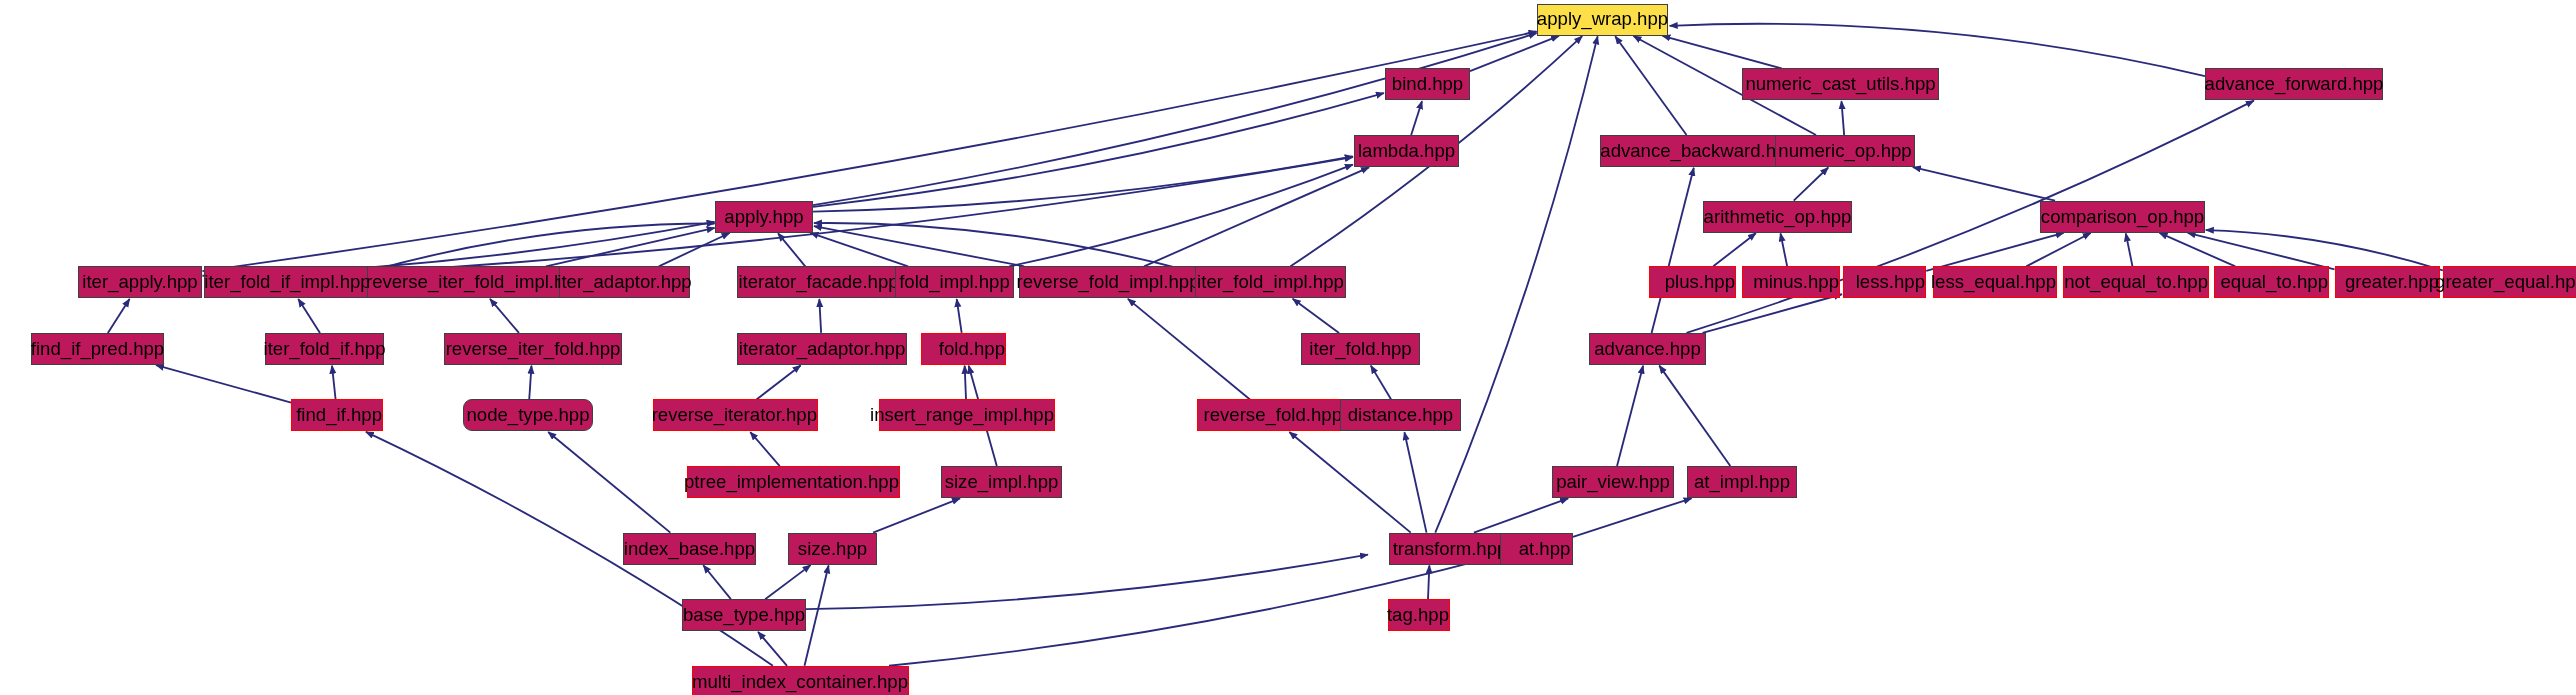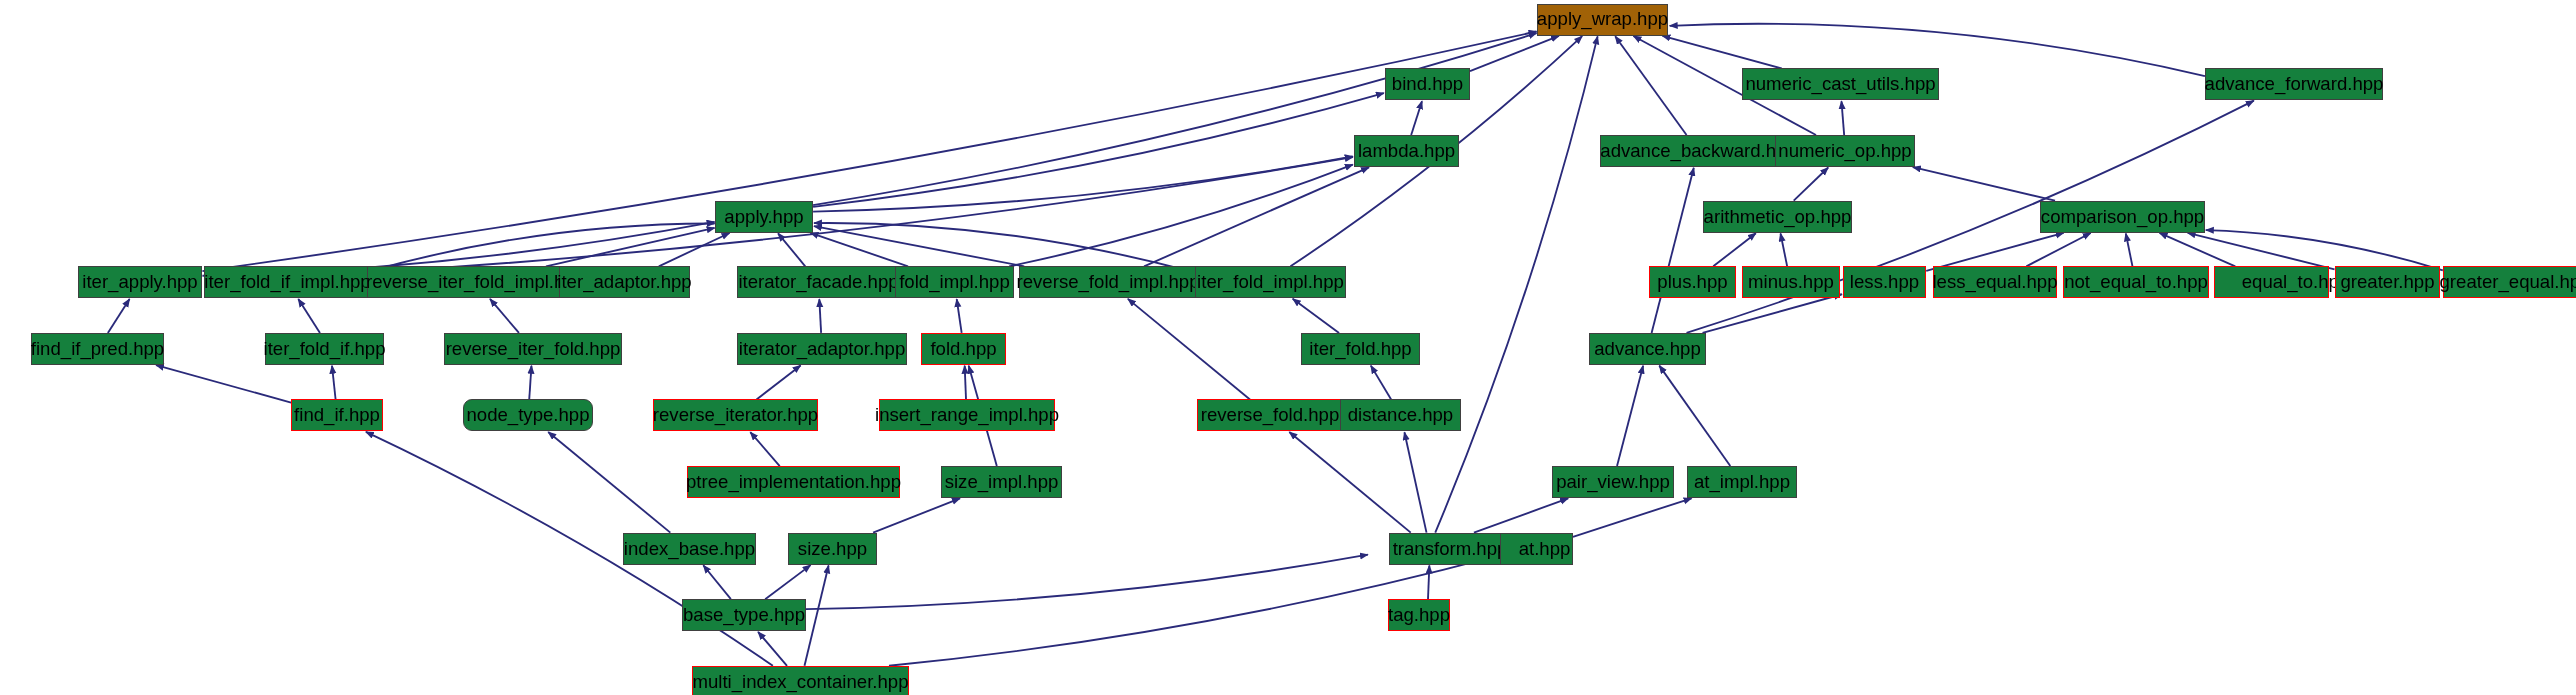--- a/index.html
+++ b/index.html
@@ -16,36 +16,37 @@
   #edges {
     position: absolute;
     left: 0; top: 0;
     width: 2576px;
     height: 696px;
   }
   .node {
     position: absolute;
     box-sizing: border-box;
     border: 1.8px solid #404040;
-    background: #15803d;
+    background: #be185d;
     color: #000000;
     font-size: 18.6px;
     line-height: 1;
     display: flex;
     align-items: center;
     justify-content: center;
     white-space: nowrap;
     height: 32px;
     z-index: 5;
   }
   .node.red {
     border-color: #ff0000;
+    justify-content: flex-end;
   }
   .node.root {
-    background: #a16207;
+    background: #fde047;
     border-color: #404040;
   }
   .node .lbl { pointer-events: none; }
 </style>
 </head>
 <body>
 
 <div id="graph">
   <svg id="edges" viewBox="0 0 2902 784" xmlns="http://www.w3.org/2000/svg">
     <defs>

